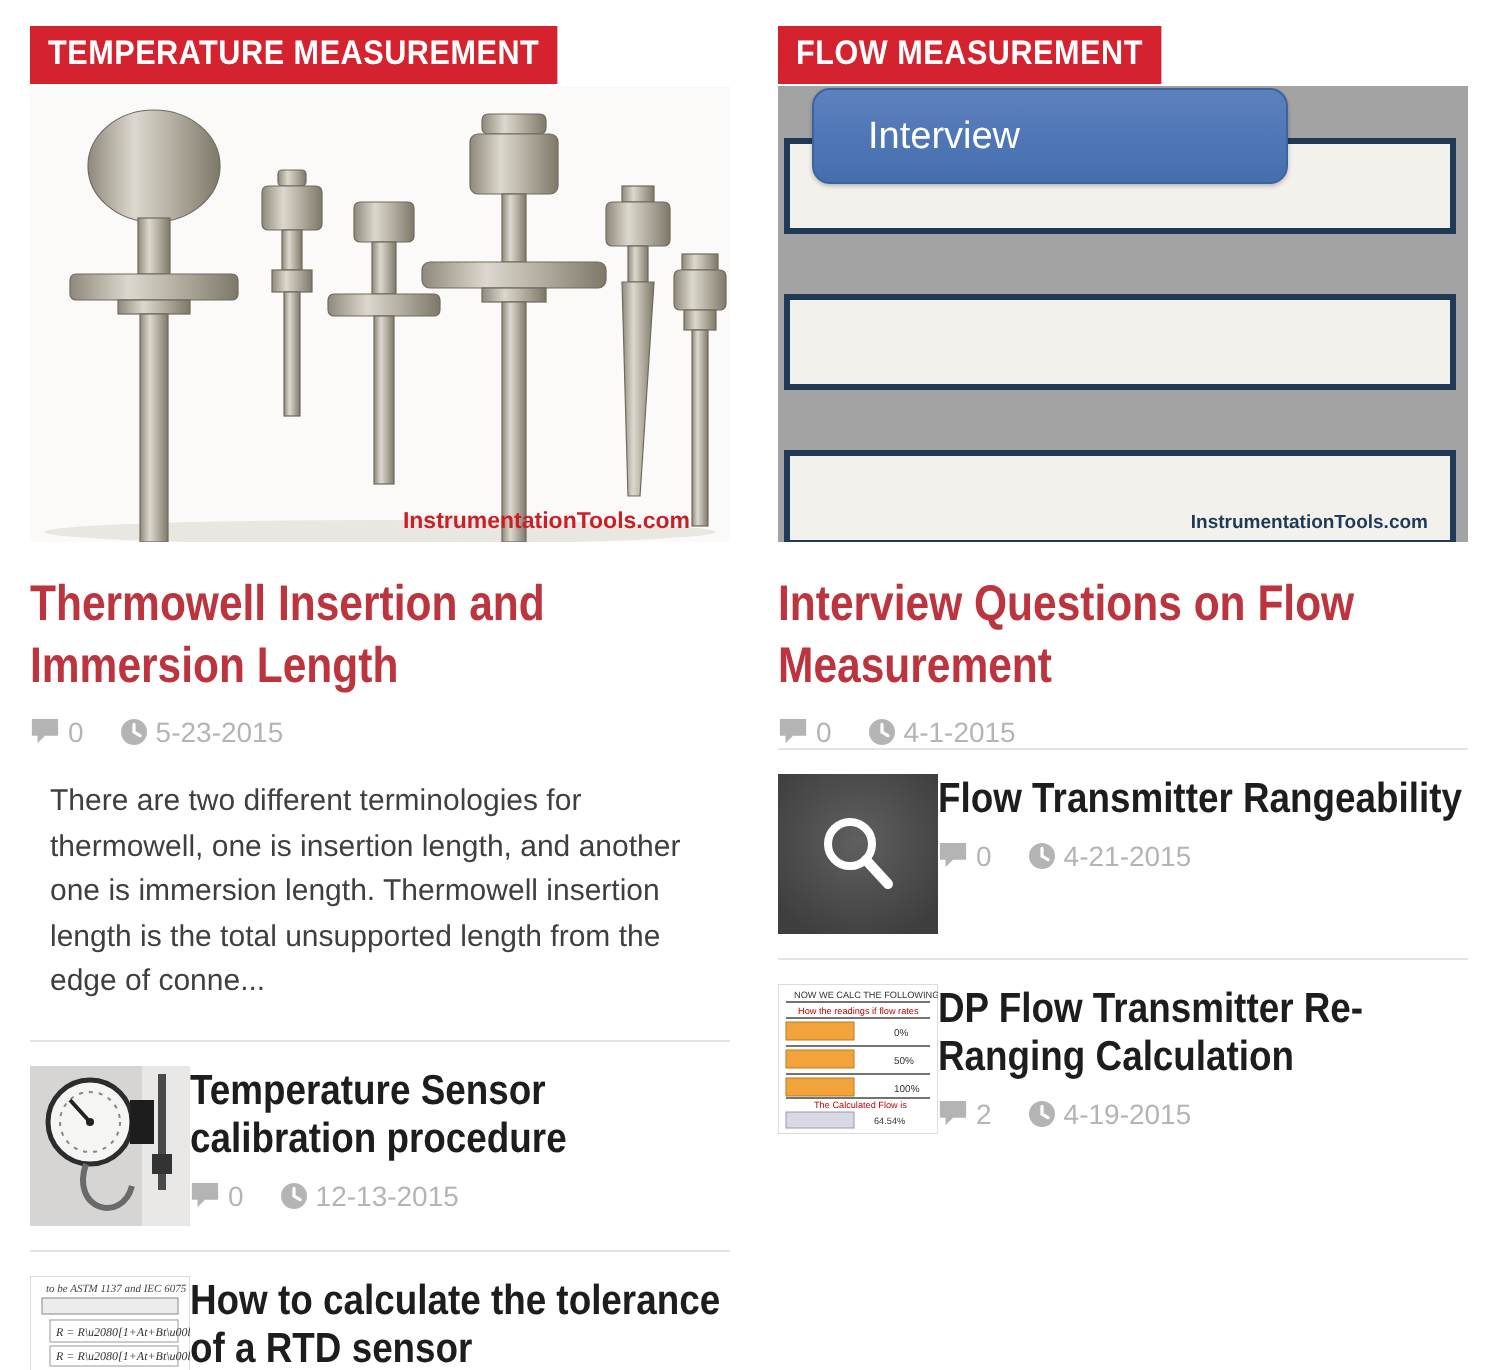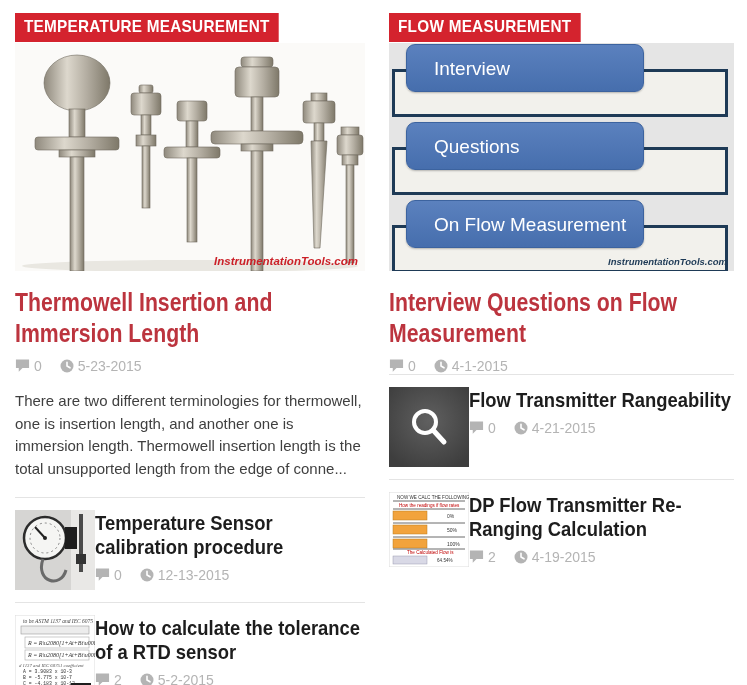--- a/index.html
+++ b/index.html
@@ -16,22 +16,22 @@
     display:inline-block;background:#d4232e;color:#ffffff;
     font-size:17px;font-weight:700;letter-spacing:.3px;
     padding:4px 10px 5px 10px;margin:0 0 1px 0;
     transform:scaleX(.9);transform-origin:left center;
     white-space:nowrap;
   }
 
   
   .fimg{position:relative;width:100%;height:228px;overflow:hidden;cursor:pointer;}
   .fimg.temp{background:#fbfaf8;}
-  .fimg.flow{background:#e5e5e5;}
-  .wm{position:absolute;right:7px;bottom:4px;font-weight:700;font-style:italic;}
+  .fimg.flow{background:#a3a3a3;}
+  .wm{position:absolute;right:20px;bottom:4px;font-weight:700;}
   .wm.red{color:#cb1f27;font-size:11.5px;}
   .wm.navy{color:#1e3a56;font-size:9.5px;}
 
   .obox{position:absolute;left:3px;width:330px;height:42px;border:3px solid #1e3a56;background:#f2f1ec;}
   .bbtn{
     position:absolute;left:17px;width:238px;height:48px;border-radius:9px;
     background:linear-gradient(#5b81be,#466ead);border:1px solid #3c639f;
     color:#ffffff;font-size:19px;line-height:48px;padding-left:27px;box-sizing:border-box;
     box-shadow:0 1px 2px rgba(0,0,0,.25);
   }
@@ -39,21 +39,21 @@
   
   .ptitle{
     margin:16px 0 6px 0;color:#bc343e;font-size:25px;font-weight:700;line-height:1.22;
     width:118%;transform:scaleX(.85);transform-origin:left top;cursor:pointer;
   }
   
   .meta{display:flex;align-items:center;gap:18px;color:#b4b4b4;font-size:14px;margin:10px 0 0 0;}
   .mitem{display:flex;align-items:center;gap:4px;}
   .micon{display:inline-block;flex:0 0 auto;}
 
-  .excerpt{margin:16px 0 17px 0;color:#3f3f3f;font-size:15px;line-height:22.5px;}
+  .excerpt{margin:16px 0 17px 10px;color:#3f3f3f;font-size:15px;line-height:22.5px;}
 
   
   .spost{border-top:1px solid #e4e4e4;padding:12px 0 12px 0;display:flex;gap:0;cursor:pointer;}
   .thumb{flex:0 0 80px;width:80px;height:80px;overflow:hidden;}
   .thumb.short{height:75px;}
   .sbody{flex:1;min-width:0;padding-top:1px;}
   .stitle{
     margin:0 0 6px 0;color:#1d1d1d;font-size:21px;font-weight:700;line-height:1.15;
     width:114%;transform:scaleX(.877);transform-origin:left top;
   }
@@ -218,22 +218,20 @@
   </div>
 
   <div class="col">
     <span class="badge">FLOW MEASUREMENT</span>
 
     <div class="fimg flow">
       <div class="obox" style="top:26px"></div>
       <div class="obox" style="top:104px"></div>
       <div class="obox" style="top:182px"></div>
       <div class="bbtn" style="top:1px"><span>Interview</span></div>
-      <div class="bbtn" style="top:79px"><span>Questions</span></div>
-      <div class="bbtn" style="top:157px"><span>On Flow Measurement</span></div>
       <span class="wm navy">InstrumentationTools.com</span>
     </div>
 
     <h2 class="ptitle">Interview Questions on Flow Measurement</h2>
 
     <div class="meta">
       <span class="mitem">
         <svg class="micon" width="15" height="14" viewBox="0 0 16 14">
             <path d="M1 0h14v9H8l-4 4V9H1z" fill="#b4b4b4"></path>
           </svg>

